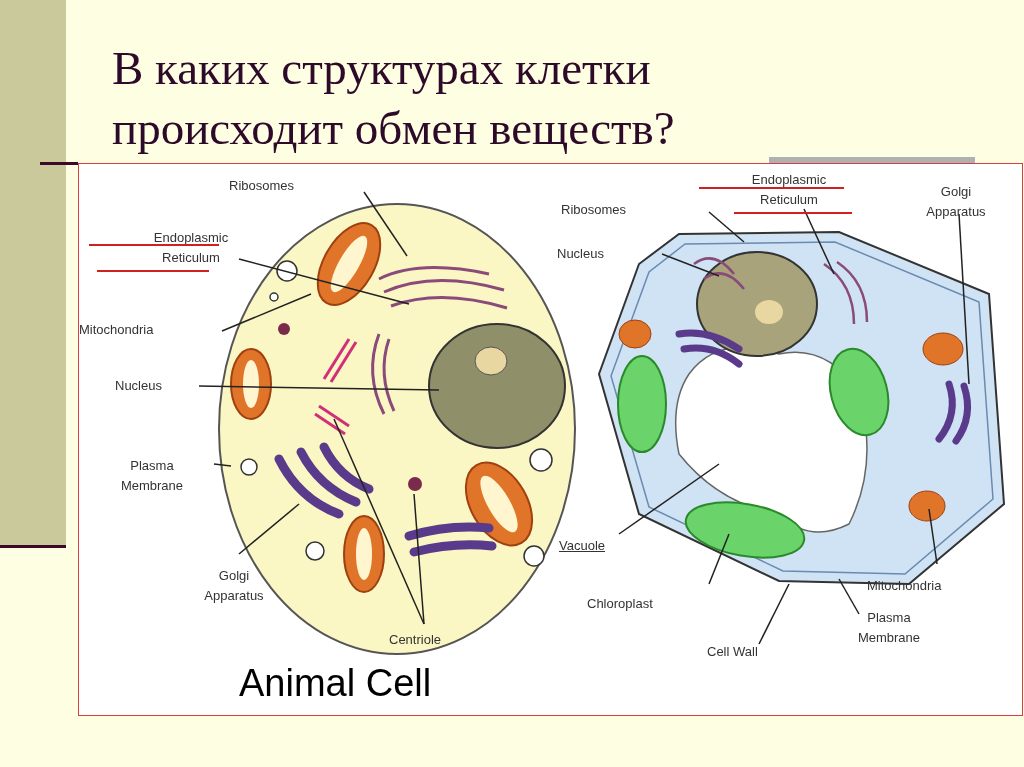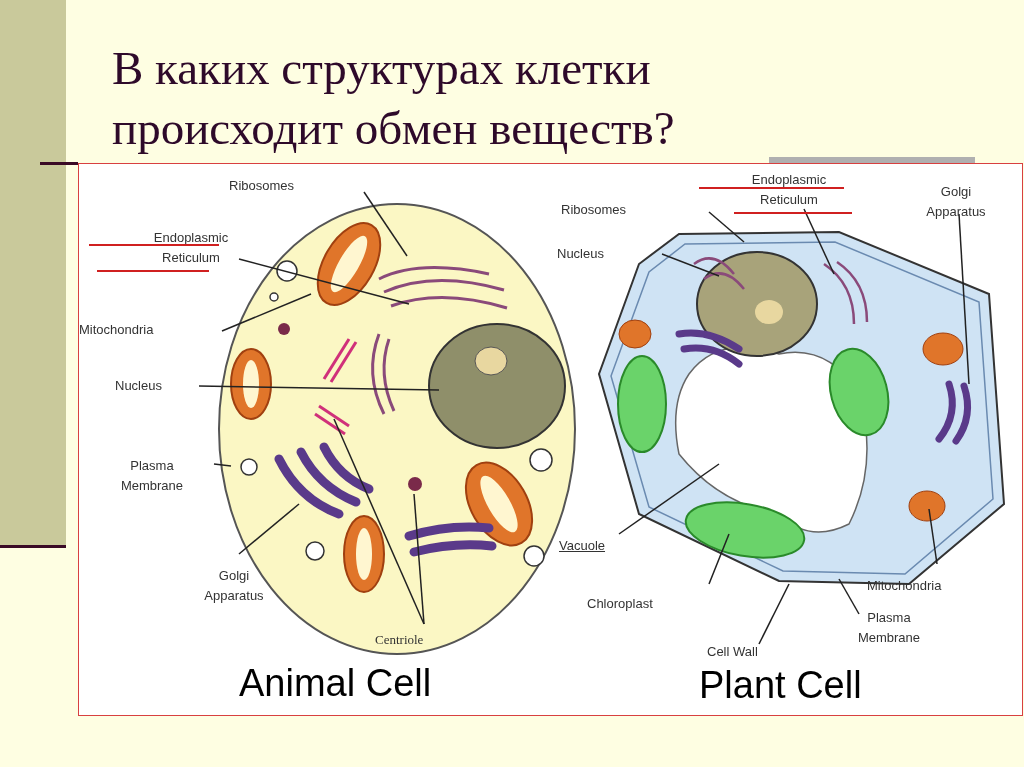--- a/index.html
+++ b/index.html
@@ -156,21 +156,21 @@
   <div class="lbl" style="left:0px;top:156px;">Mitochondria</div>
   <div class="lbl" style="left:36px;top:212px;">Nucleus</div>
   <div class="lbl center" style="left:8px;top:292px;width:130px;">
     <div>Plasma</div>
     <div>Membrane</div>
   </div>
   <div class="lbl center" style="left:90px;top:402px;width:130px;">
     <div>Golgi</div>
     <div>Apparatus</div>
   </div>
-  <div class="lbl" style="left:296px;top:466px;font-family:Liberation Serif, serif;">Centriole</div>
+  <div class="lbl" style="left:310px;top:466px;">Centriole</div>
   <div class="big" style="left:160px;top:498px;">Animal Cell</div>
 
   <div class="lbl center" style="left:630px;top:6px;width:160px;">
     <div>Endoplasmic</div>
     <div>Reticulum</div>
   </div>
   <div class="redline" style="left:620px;top:23px;width:145px;"></div>
   <div class="redline" style="left:655px;top:48px;width:118px;"></div>
   <div class="lbl" style="left:482px;top:36px;">Ribosomes</div>
   <div class="lbl center" style="left:822px;top:18px;width:110px;">
@@ -179,14 +179,13 @@
   </div>
   <div class="lbl" style="left:478px;top:80px;">Nucleus</div>
   <div class="lbl" style="left:480px;top:372px;text-decoration:underline;">Vacuole</div>
   <div class="lbl" style="left:508px;top:430px;">Chloroplast</div>
   <div class="lbl" style="left:788px;top:412px;">Mitochondria</div>
   <div class="lbl center" style="left:740px;top:444px;width:140px;">
     <div>Plasma</div>
     <div>Membrane</div>
   </div>
   <div class="lbl" style="left:628px;top:478px;">Cell Wall</div>
-  <div class="big" style="left:620px;top:500px;">Plant Cell</div>
 </div>
 
 </body></html>

